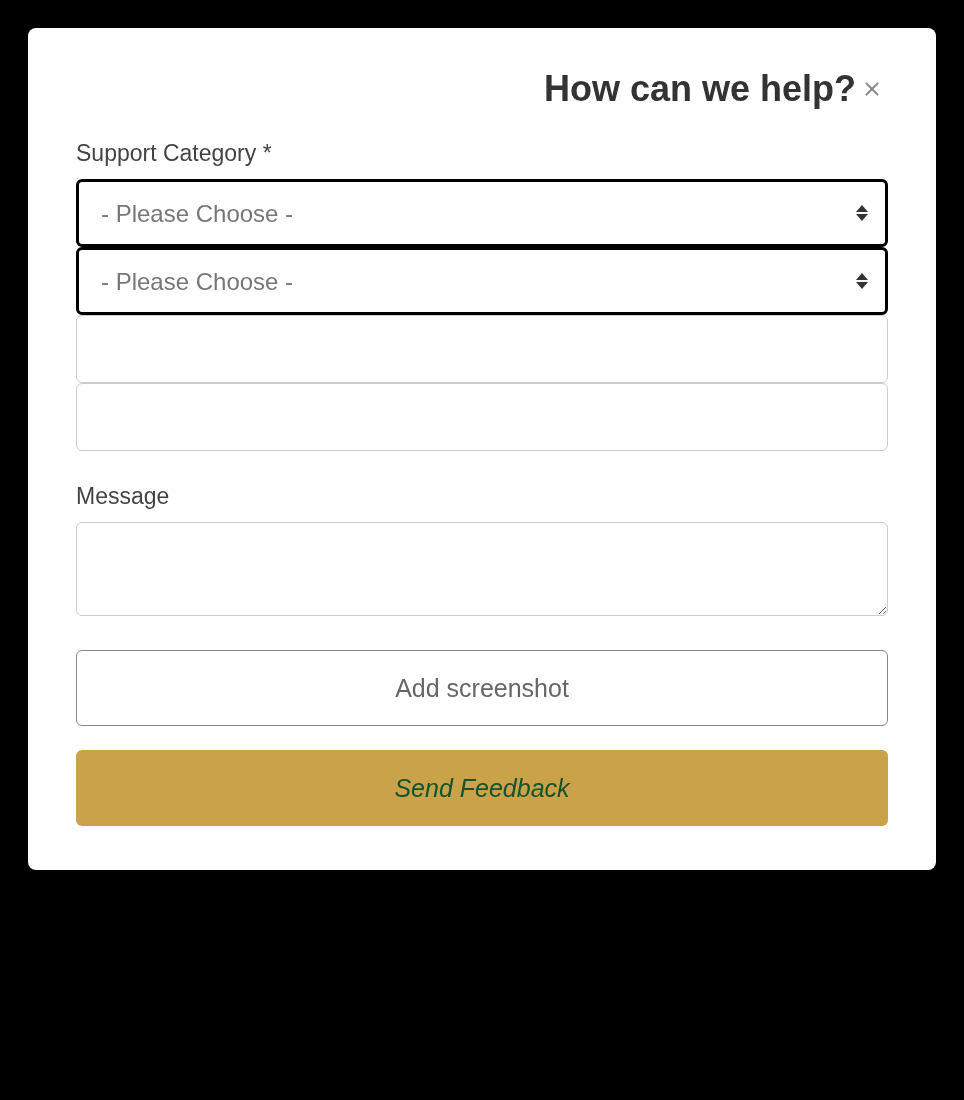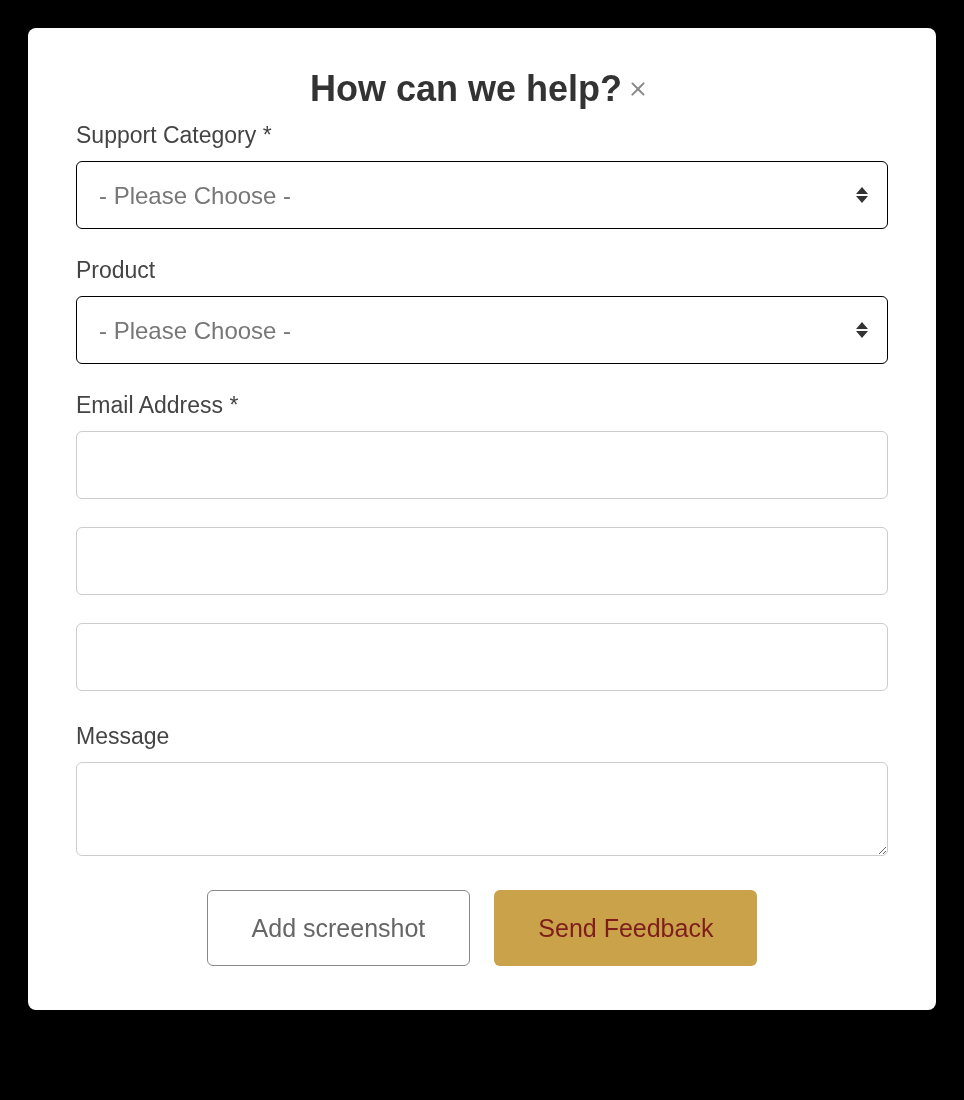--- a/index.html
+++ b/index.html
@@ -19,23 +19,23 @@
       position: absolute;
       left: 28px;
       top: 28px;
       right: 28px;
       background: #fff;
       border-radius: 8px;
       padding: 40px 48px 44px 48px;
     }
     .modal-header {
       display: flex;
-      justify-content: center;
+      justify-content: flex-end;
       align-items: center;
-      margin-bottom: 12px;
+      margin-bottom: 30px;
     }
     .modal-title {
       font-size: 36px;
       font-weight: 700;
       color: #333;
     }
     .close-btn {
       background: none;
       border: none;
       cursor: pointer;
@@ -43,40 +43,39 @@
       color: #888;
       display: flex;
       align-items: center;
       justify-content: center;
     }
     .close-btn svg {
       width: 24px;
       height: 24px;
     }
     .form-group {
-      margin-bottom: 28px;
     }
     .form-label {
       display: block;
       font-size: 23px;
       color: #444;
       margin-bottom: 12px;
       font-weight: 400;
     }
     .form-select-wrap {
       position: relative;
     }
     .form-select {
       width: 100%;
       height: 68px;
       padding: 0 56px 0 22px;
       font-size: 24px;
       color: #777;
       background: #fff;
-      border: 1px solid #000000;
+      border: 3px solid #000000;
       border-radius: 6px;
       appearance: none;
       -webkit-appearance: none;
       cursor: pointer;
       font-family: inherit;
     }
     .select-arrows {
       position: absolute;
       right: 20px;
       top: 50%;
@@ -123,39 +122,41 @@
       border: 1px solid #ccc;
       border-radius: 6px;
       font-family: inherit;
       resize: both;
     }
     .button-row {
       display: flex;
       justify-content: center;
       gap: 24px;
       margin-top: 30px;
+      flex-direction: column;
     }
     .btn {
       height: 76px;
       padding: 0 44px;
       font-size: 25px;
       border-radius: 6px;
       cursor: pointer;
       font-family: inherit;
       font-weight: 400;
     }
     .btn-secondary {
       background: #fff;
       color: #666;
       border: 1.5px solid #888;
     }
     .btn-primary {
       background: #c9a24a;
-      color: #7f1d1d;
+      color: #14532d;
       border: none;
+      font-style: italic;
     }
   </style>
 </head>
 <body>
 
 <div class="modal">
   <div class="modal-header">
     <h1 class="modal-title">How can we help?</h1>
     <button class="close-btn">
       <svg viewBox="0 0 24 24" fill="currentColor">
@@ -168,33 +169,28 @@
     <label class="form-label">Support Category *</label>
     <div class="form-select-wrap">
       <select class="form-select">
         <option>- Please Choose -</option>
       </select>
       <span class="select-arrows"></span>
     </div>
   </div>
 
   <div class="form-group">
-    <label class="form-label">Product</label>
     <div class="form-select-wrap">
       <select class="form-select">
         <option>- Please Choose -</option>
       </select>
       <span class="select-arrows"></span>
     </div>
   </div>
 
-  <div class="form-group">
-    <label class="form-label">Email Address *</label>
-    <input type="text" class="form-input" value="" style="">
-  </div>
 
   <div class="form-group">
     <input type="text" class="form-input" value="" style="">
   </div>
 
   <div class="form-group">
     <input type="text" class="form-input" value="" style="">
   </div>
 
   <div class="form-group" style="margin-bottom:0;margin-top:32px;">

